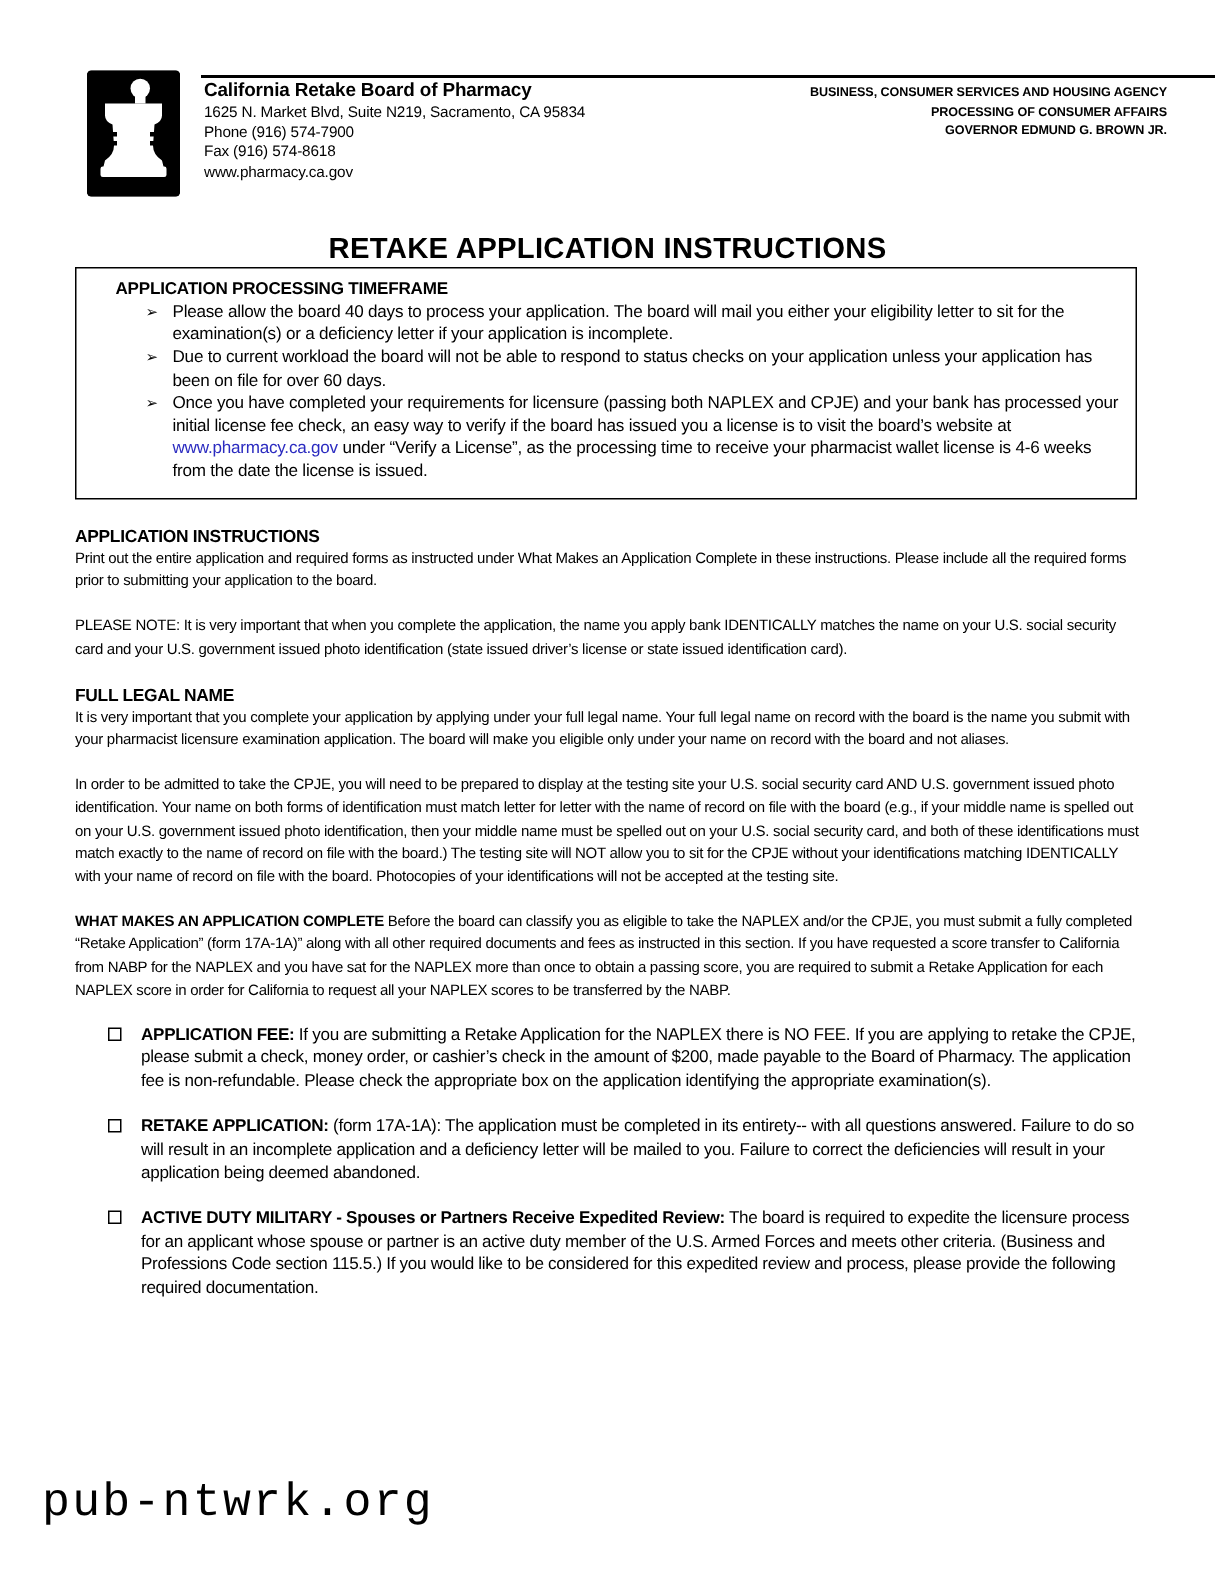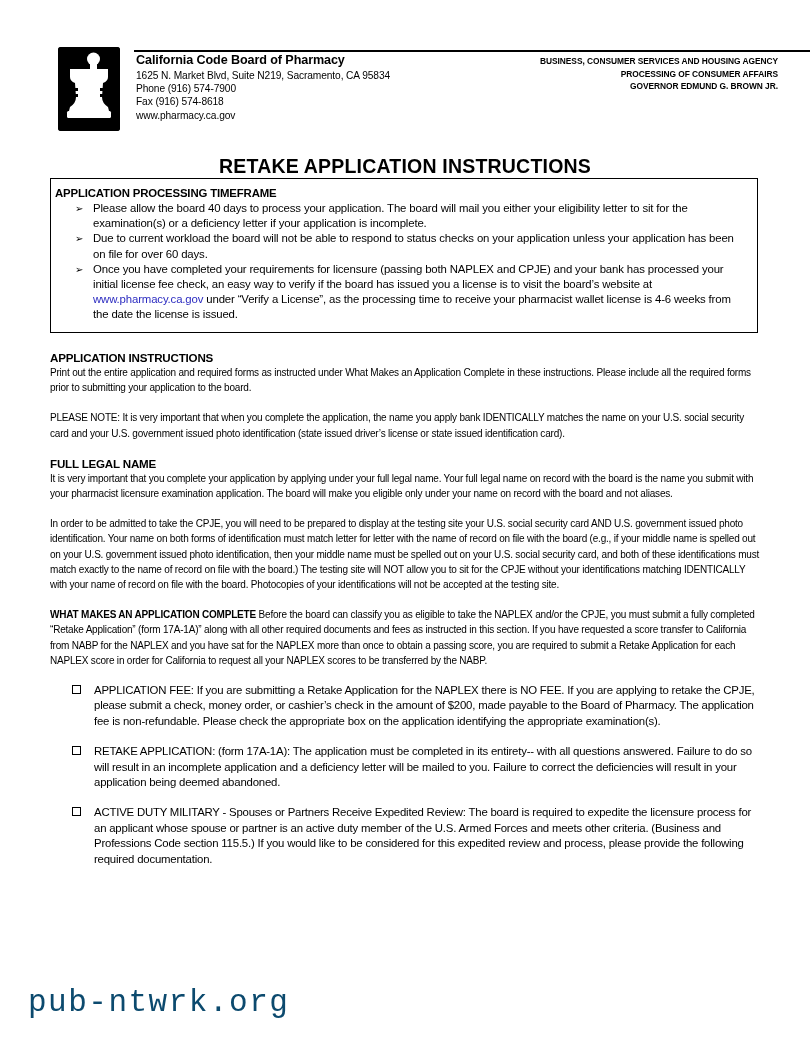--- a/index.html
+++ b/index.html
@@ -97,21 +97,21 @@
   }
 
   
   .timeframe-box {
     position: absolute;
     left: 50px;
     top: 178px;
     width: 708px;
     border: 1px solid #000;
     box-sizing: border-box;
-    padding: 8px 10px 9px 4px;
+    padding: 8px 10px 9px 26px;
   }
   .tf-heading {
     font-size: 11.4px;
     font-weight: bold;
     letter-spacing: -0.15px;
     margin-bottom: 2px;
   }
   .tf-list {
     margin: 0;
     padding: 0;
@@ -176,30 +176,30 @@
   }
   .cb-item .box {
     position: absolute;
     left: 22px;
     top: 2px;
     width: 9px;
     height: 9px;
     border: 1px solid #000;
     box-sizing: border-box;
   }
-  .cb-item .cb-label { font-weight: normal; }
+  .cb-item .cb-label { font-weight: bold; }
 
   
   .watermark {
     position: absolute;
     left: 28px;
     top: 985px;
     font-family: "Liberation Mono", monospace;
     font-size: 31px;
-    color: #0c4a6e;
+    color: #000000;
     letter-spacing: 1.5px;
   }
 </style>
 </head>
 <body>
 
 <div class="page">
 
   <div class="header">
 
@@ -214,21 +214,21 @@
         <path d="M12 41 L20 41 L20 44 L12 44 Z" fill="#000000"></path>
         <path d="M42 41 L50 41 L50 44 L42 44 Z" fill="#000000"></path>
         <path d="M12 47 L20 47 L20 50 L12 50 Z" fill="#000000"></path>
         <path d="M42 47 L50 47 L50 50 L42 50 Z" fill="#000000"></path>
       </svg>
     </div>
 
     <div class="header-rule"></div>
 
     <div class="org-block">
-      <div class="org-name">California Code Board of Pharmacy</div>
+      <div class="org-name">California Retake Board of Pharmacy</div>
       <div class="org-line">1625 N. Market Blvd, Suite N219, Sacramento, CA 95834</div>
       <div class="org-line">Phone (916) 574-7900</div>
       <div class="org-line">Fax (916) 574-8618</div>
       <div class="org-line">www.pharmacy.ca.gov</div>
     </div>
 
     <div class="agency-block">
       <div class="agency-line">BUSINESS, CONSUMER SERVICES AND HOUSING AGENCY</div>
       <div class="agency-line">PROCESSING OF CONSUMER AFFAIRS</div>
       <div class="agency-line">GOVERNOR EDMUND G. BROWN JR.</div>

